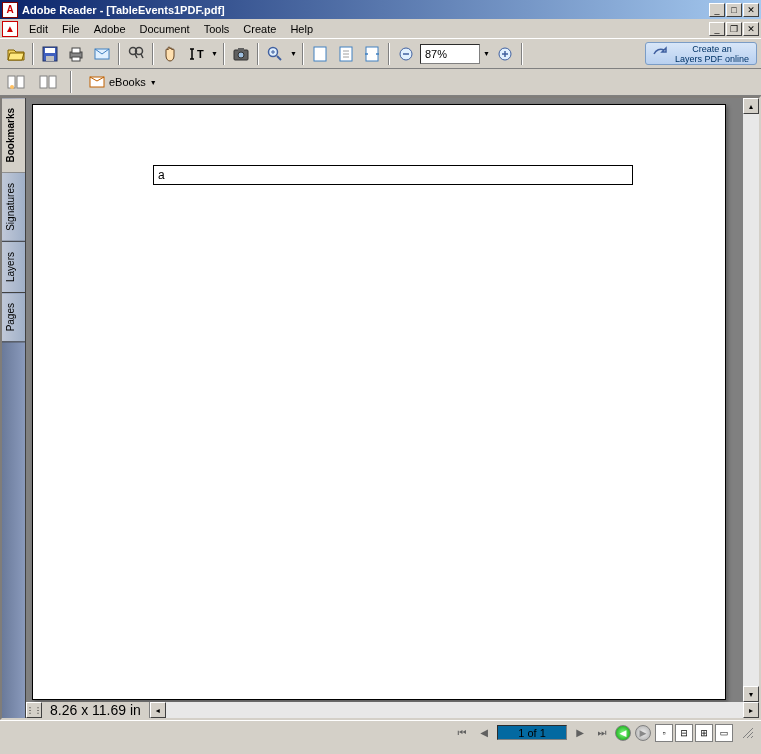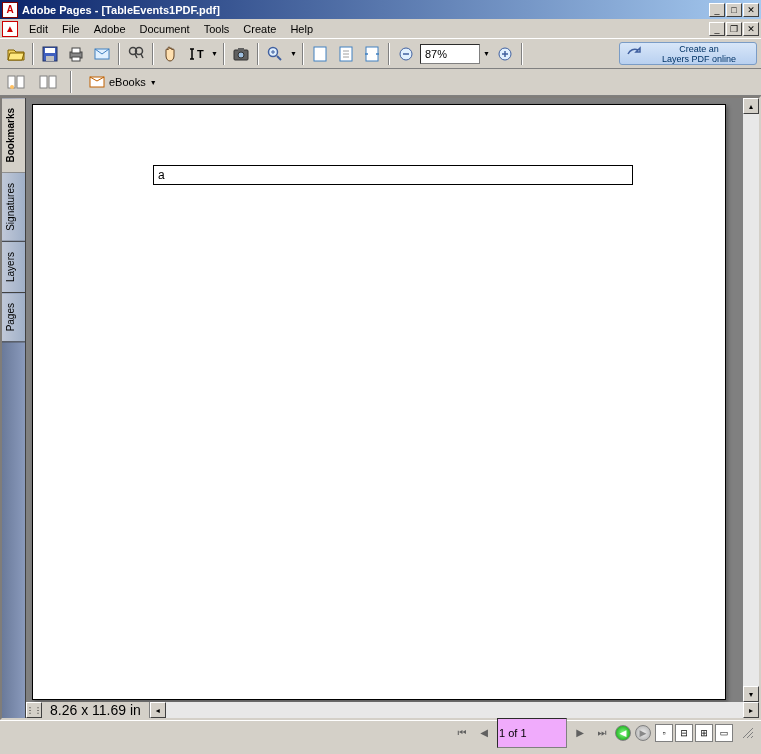--- a/index.html
+++ b/index.html
@@ -16,21 +16,21 @@
 .menubar .menuitem { padding: 2px 7px; cursor: pointer; }
 .menubar .winbtns2 { margin-left: auto; display: flex; gap: 1px; }
 .menubar .winbtn2 { width: 16px; height: 14px; background: #d4d0c8; border: 1px solid; border-color: #fff #404040 #404040 #fff; display: flex; align-items: center; justify-content: center; font-size: 9px; cursor: pointer; }
 
 .toolbar { height: 31px; background: #d4d0c8; border-top: 1px solid #fff; border-bottom: 1px solid #808080; display: flex; align-items: center; padding: 0 4px; gap: 2px; }
 .toolbar2 { height: 27px; background: #d4d0c8; border-bottom: 1px solid #808080; display: flex; align-items: center; padding: 0 4px; gap: 8px; }
 .tbtn { width: 24px; height: 24px; display: flex; align-items: center; justify-content: center; cursor: pointer; border-radius: 2px; }
 .tsep { width: 2px; height: 22px; border-left: 1px solid #808080; border-right: 1px solid #fff; margin: 0 2px; }
 .tdrop { width: 9px; height: 24px; display: flex; align-items: center; justify-content: center; font-size: 7px; color: #000; cursor: pointer; }
 .zoomfield { width: 60px; height: 20px; background: #fff; border: 1px inset #808080; padding: 1px 4px; font-size: 11px; }
-.promobtn { width: 138px; height: 23px; background: linear-gradient(#d8e6f8, #b8d0f0); border: 1px solid #7a9cc6; border-radius: 3px; display: flex; align-items: center; padding: 0 6px; gap: 6px; cursor: pointer; margin-left: auto; }
+.promobtn { width: 112px; height: 23px; background: linear-gradient(#d8e6f8, #b8d0f0); border: 1px solid #7a9cc6; border-radius: 3px; display: flex; align-items: center; padding: 0 6px; gap: 6px; cursor: pointer; margin-left: auto; }
 .promobtn .ptxt { font-size: 9px; color: #003366; line-height: 10px; text-align: center; flex: 1; }
 .ebooks { height: 22px; display: flex; align-items: center; padding: 0 6px; gap: 4px; border: 1px solid transparent; cursor: pointer; }
 
 .mainarea { display: flex; height: 624px; background: #808080; border: 2px inset #d4d0c8; }
 .sidetabs { width: 24px; background: linear-gradient(to right, #6a7a9a, #8a9abc); display: flex; flex-direction: column; border-right: 1px solid #404040; }
 .sidetab { writing-mode: vertical-rl; transform: rotate(180deg); padding: 10px 3px; font-size: 10px; text-align: center; border-top: 1px solid #404040; background: linear-gradient(to left, #c0c8d8, #a0b0c8); cursor: pointer; }
 .sidetab.active { background: #d4d0c8; font-weight: bold; }
 .docarea { flex: 1; display: flex; flex-direction: column; background: #808080; }
 .docscroll { flex: 1; display: flex; overflow: hidden; }
 .docpage-wrap { flex: 1; padding: 6px; overflow: hidden; }
@@ -38,37 +38,37 @@
 .cell { display: inline-block; border: 1px solid #000; width: 480px; height: 20px; padding: 2px 4px; font-size: 12px; font-family: Arial; }
 .vscroll { width: 16px; background: #d4d0c8; display: flex; flex-direction: column; }
 .vscroll .sbtn { height: 16px; background: #d4d0c8; border: 1px solid; border-color: #fff #404040 #404040 #fff; display: flex; align-items: center; justify-content: center; font-size: 8px; cursor: pointer; }
 .vscroll .strack { flex: 1; background: #e8e8e8; }
 .hscroll { height: 16px; background: #d4d0c8; display: flex; }
 .hscroll .dimtxt { padding: 1px 8px; font-size: 14px; display: flex; align-items: center; border-right: 1px solid #808080; }
 .hscroll .sbtn { width: 16px; background: #d4d0c8; border: 1px solid; border-color: #fff #404040 #404040 #fff; display: flex; align-items: center; justify-content: center; font-size: 8px; cursor: pointer; }
 .hscroll .strack { flex: 1; background: #e8e8e8; }
 
 .statusbar { height: 24px; background: #d4d0c8; border-top: 1px solid #fff; display: flex; align-items: center; justify-content: center; gap: 4px; padding: 0 6px; }
-.pagefield { width: 70px; height: 30px; background: #f0abfc; border: 1px inset #808080; text-align: left; font-size: 11px; padding: 1px; }
+.pagefield { width: 70px; height: 15px; background: #0369a1; border: 1px inset #808080; text-align: center; font-size: 11px; padding: 1px; }
 .navbtn { width: 18px; height: 18px; display: flex; align-items: center; justify-content: center; cursor: pointer; font-size: 10px; color: #606060; }
 .navcircle { width: 16px; height: 16px; border-radius: 50%; display: flex; align-items: center; justify-content: center; cursor: pointer; border: 1px solid #808080; }
 .navcircle.green { background: radial-gradient(#8f8, #090); }
 .navcircle.grey { background: radial-gradient(#eee, #aaa); }
 .statusright { margin-left: auto; display: flex; gap: 2px; }
 .viewbtn { width: 18px; height: 18px; border: 1px solid #808080; background: #fff; cursor: pointer; display: flex; align-items: center; justify-content: center; font-size: 9px; }
 .resizer { width: 16px; height: 16px; margin-left: 4px; }
 
 svg { display: block; }
 </style>
 </head>
 <body>
 
 <div class="titlebar">
   <div class="icon">A</div>
-  <div class="title">Adobe Pages - [TableEvents1PDF.pdf]</div>
+  <div class="title">Adobe Reader - [TableEvents1PDF.pdf]</div>
   <div class="winbtns">
     <div class="winbtn">_</div>
     <div class="winbtn">□</div>
     <div class="winbtn">✕</div>
   </div>
 </div>
 
 <div class="menubar">
   <div class="docicon">▲</div>
   <div class="menuitem">Edit</div>

